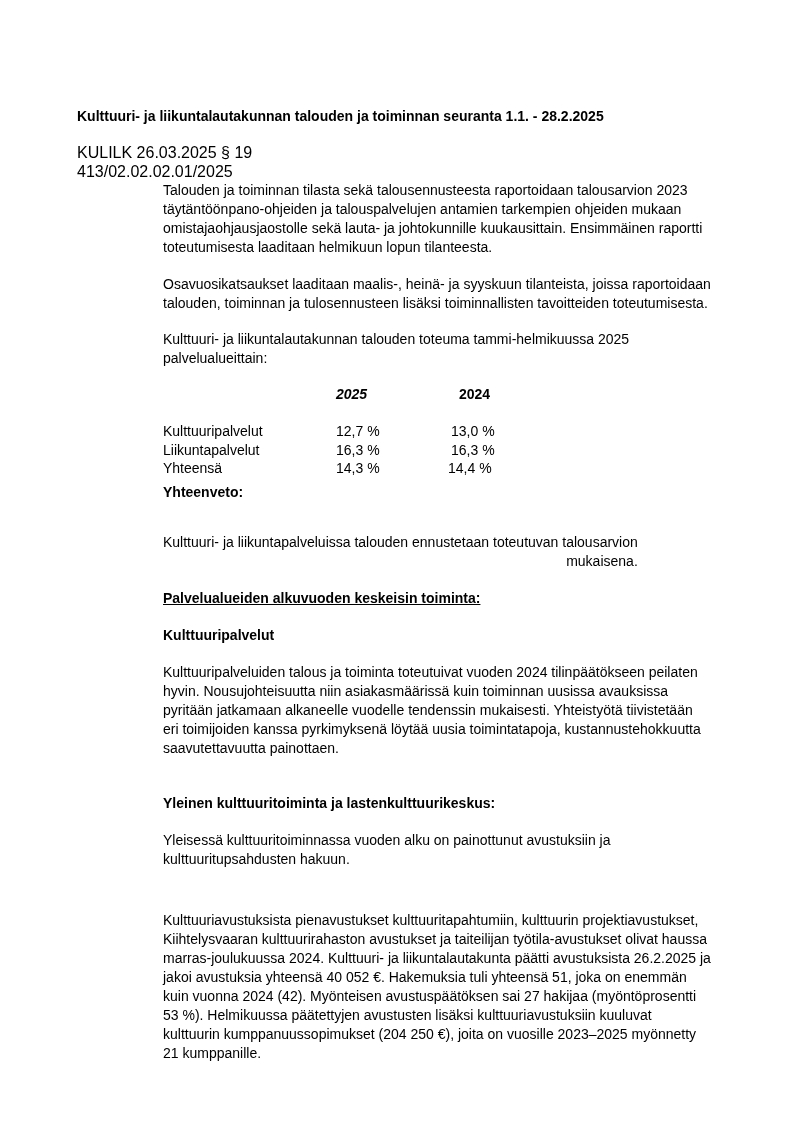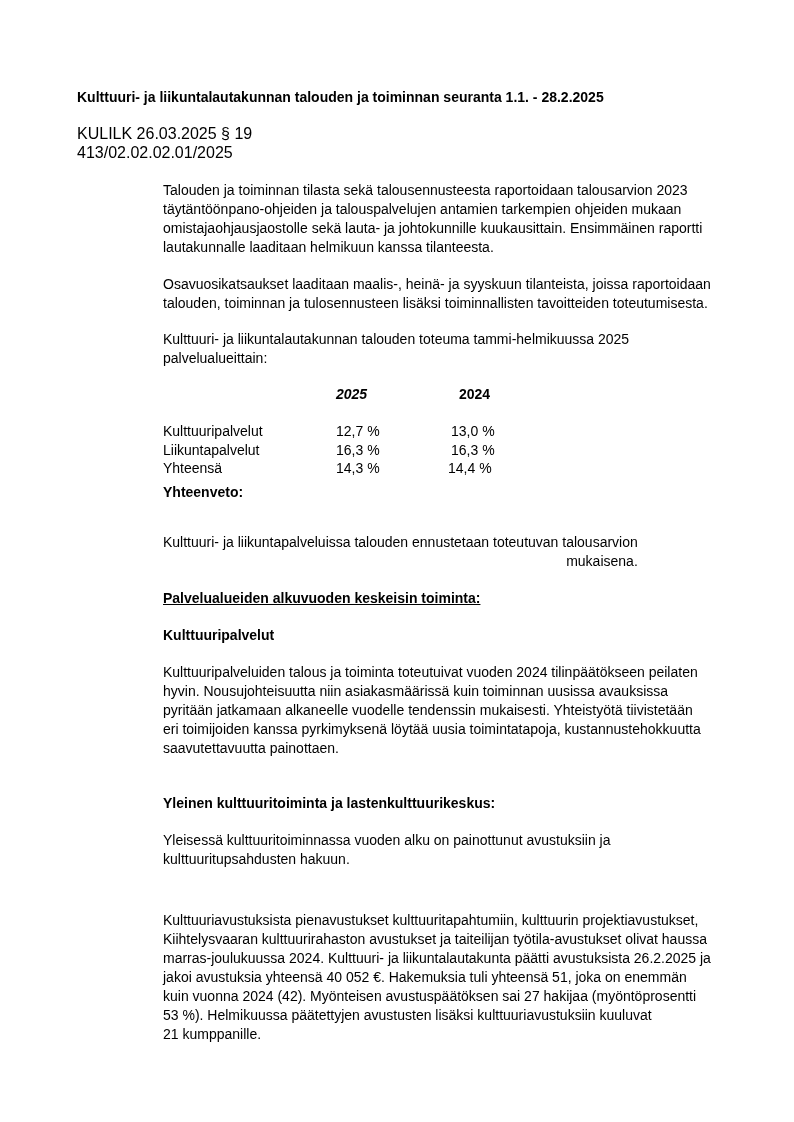--- a/index.html
+++ b/index.html
@@ -1,18 +1,18 @@
 <!DOCTYPE html>
 <html><head>
 <meta charset="utf-8">
 <style>
   html, body { margin: 0; padding: 0; background: #ffffff; }
   body { width: 794px; height: 1122px; position: relative; overflow: hidden;
          font-family: "Liberation Sans", sans-serif; color: #000; font-size: 14px; }
-  .abs { position: absolute; white-space: nowrap; }
+  .abs { position: absolute; white-space: nowrap; margin-top: 19px; }
   .title { left: 77px; top: 89px; font-weight: bold; font-size: 14px; }
   .meta { left: 77px; font-size: 16px; }
   .para { position: absolute; left: 163px; font-size: 14px; line-height: 19px; }
   .para div { white-space: nowrap; }
   .h { position: absolute; left: 163px; font-weight: bold; font-size: 14px; white-space: nowrap; }
   .u { text-decoration: underline; }
   .tbl { position: absolute; left: 163px; font-size: 14px; }
   .tcell { position: absolute; white-space: nowrap; }
   .th { font-weight: bold; }
 </style>
@@ -21,21 +21,21 @@
 
 <div>
   <div class="abs title">Kulttuuri- ja liikuntalautakunnan talouden ja toiminnan seuranta 1.1. - 28.2.2025</div>
   <div class="abs meta" style="top:125px;">KULILK 26.03.2025 § 19</div>
   <div class="abs meta" style="top:144px;">413/02.02.02.01/2025</div>
 
   <div class="para" style="top:181px;">
     <div>Talouden ja toiminnan tilasta sekä talousennusteesta raportoidaan talousarvion 2023</div>
     <div>täytäntöönpano-ohjeiden ja talouspalvelujen antamien tarkempien ohjeiden mukaan</div>
     <div>omistajaohjausjaostolle sekä lauta- ja johtokunnille kuukausittain. Ensimmäinen raportti</div>
-    <div>lautakunnalle laaditaan helmikuun kanssa tilanteesta.</div>
+    <div>toteutumisesta laaditaan helmikuun lopun tilanteesta.</div>
   </div>
 
   <div class="para" style="top:275px;">
     <div>Osavuosikatsaukset laaditaan maalis-, heinä- ja syyskuun tilanteista, joissa raportoidaan</div>
     <div>talouden, toiminnan ja tulosennusteen lisäksi toiminnallisten tavoitteiden toteutumisesta.</div>
   </div>
 
   <div class="para" style="top:330px;">
     <div>Kulttuuri- ja liikuntalautakunnan talouden toteuma tammi-helmikuussa 2025</div>
     <div>palvelualueittain:</div>
@@ -81,15 +81,16 @@
     <div>kulttuuritupsahdusten hakuun.</div>
   </div>
 
   <div class="para" style="top:911px;">
     <div>Kulttuuriavustuksista pienavustukset kulttuuritapahtumiin, kulttuurin projektiavustukset,</div>
     <div>Kiihtelysvaaran kulttuurirahaston avustukset ja taiteilijan työtila-avustukset olivat haussa</div>
     <div>marras-joulukuussa 2024. Kulttuuri- ja liikuntalautakunta päätti avustuksista 26.2.2025 ja</div>
     <div>jakoi avustuksia yhteensä 40 052 €. Hakemuksia tuli yhteensä 51, joka on enemmän</div>
     <div>kuin vuonna 2024 (42). Myönteisen avustuspäätöksen sai 27 hakijaa (myöntöprosentti</div>
     <div>53 %). Helmikuussa päätettyjen avustusten lisäksi kulttuuriavustuksiin kuuluvat</div>
+    <div>kulttuurin kumppanuussopimukset (204 250 €), joita on vuosille 2023–2025 myönnetty</div>
     <div>21 kumppanille.</div>
   </div>
 </div>
 
 </body></html>

